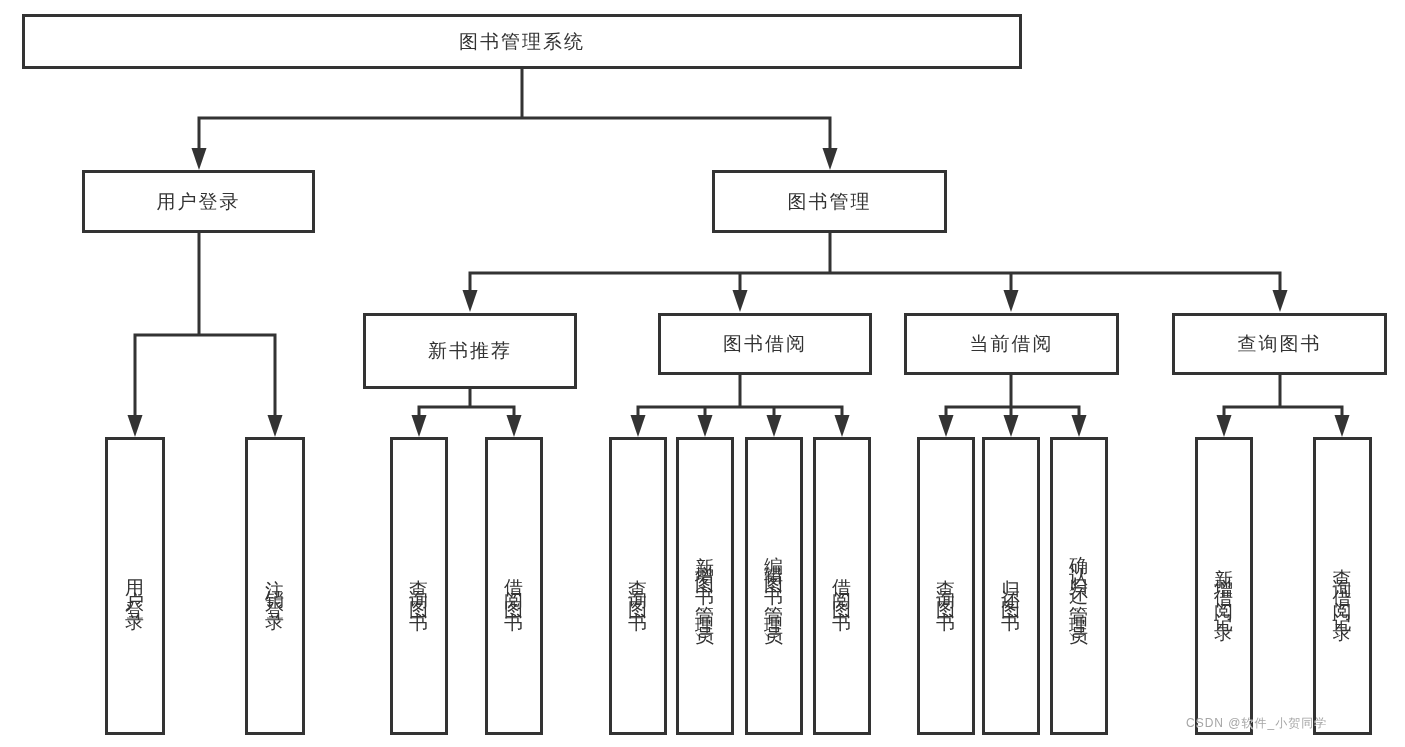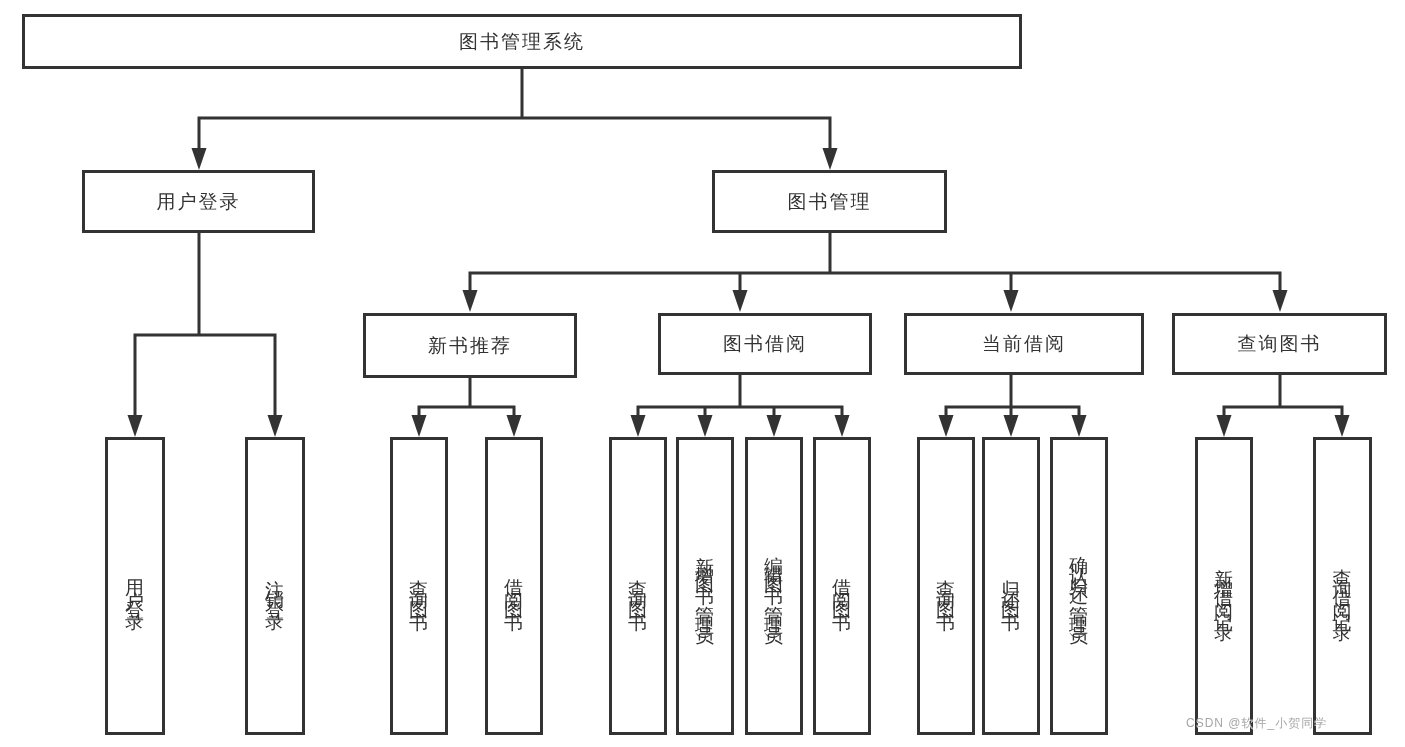--- a/index.html
+++ b/index.html
@@ -105,23 +105,23 @@
       <polygon fill="#333333" stroke="none" points="1224,437 1216.5,415 1231.5,415"></polygon>
       <polygon fill="#333333" stroke="none" points="1342,437 1334.5,415 1349.5,415"></polygon>
     </g>
   </svg>
 
   <div class="node h" style="left:22px; top:14px; width:1000px; height:55px;">图书管理系统</div>
 
   <div class="node h" style="left:82px; top:170px; width:233px; height:63px;">用户登录</div>
   <div class="node h" style="left:712px; top:170px; width:235px; height:63px;">图书管理</div>
 
-  <div class="node h" style="left:363px; top:313px; width:214px; height:65px;">新书推荐</div>
+  <div class="node h" style="left:363px; top:313px; width:214px; height:76px;">新书推荐</div>
   <div class="node h" style="left:633px; top:313px; width:214px; height:62px;margin-left:25px;">图书借阅</div>
-  <div class="node h" style="left:904px; top:313px; width:240px; height:62px;">当前借阅</div>
+  <div class="node h" style="left:904px; top:313px; width:215px; height:62px;">当前借阅</div>
   <div class="node h" style="left:1172px; top:313px; width:215px; height:62px;">查询图书</div>
 
   <div class="node v" style="left:105px; top:437px; width:60px; height:298px;">用户登录</div>
   <div class="node v" style="left:245px; top:437px; width:60px; height:298px;">注销登录</div>
 
   <div class="node v" style="left:390px; top:437px; width:58px; height:298px;">查询图书</div>
   <div class="node v" style="left:485px; top:437px; width:58px; height:298px;">借阅图书</div>
 
   <div class="node v" style="left:609px; top:437px; width:58px; height:298px;">查询图书</div>
   <div class="node v long" style="left:676px; top:437px; width:58px; height:298px;">新增图书（管理员）</div>

